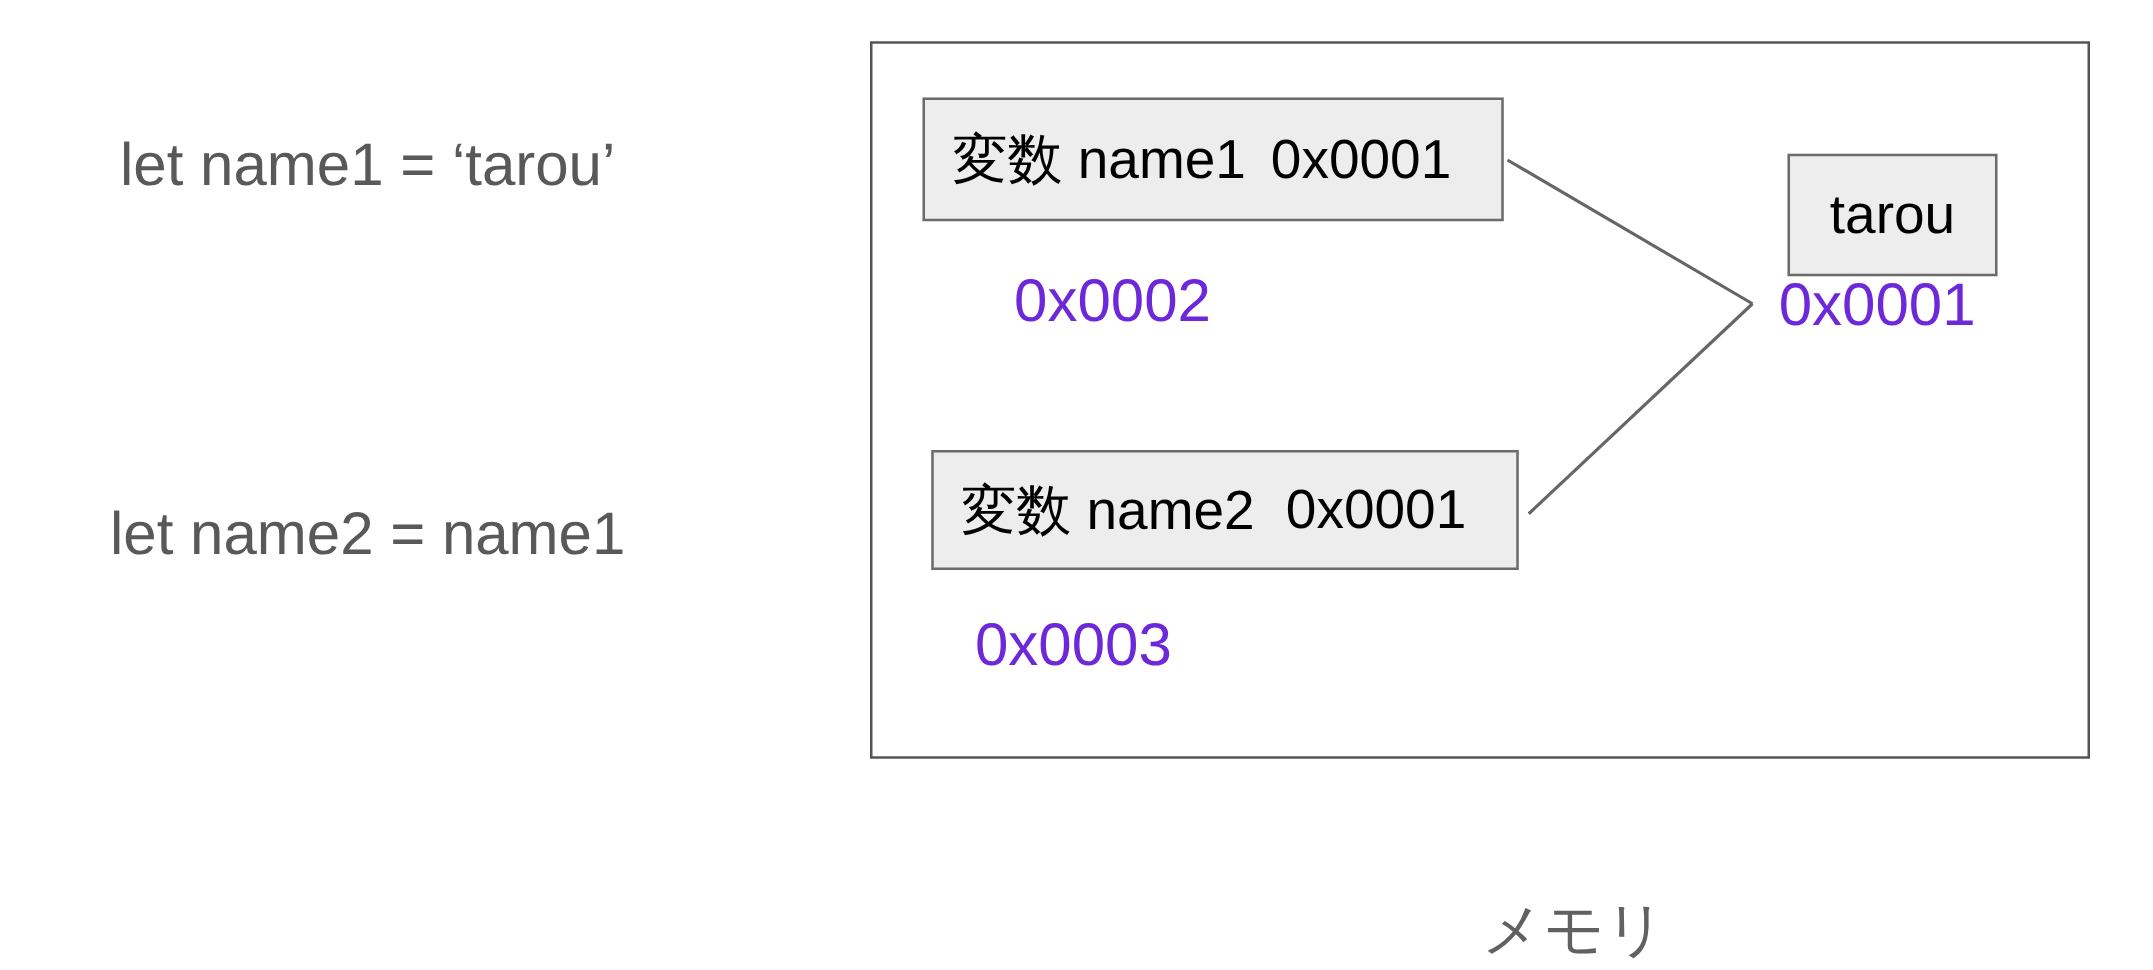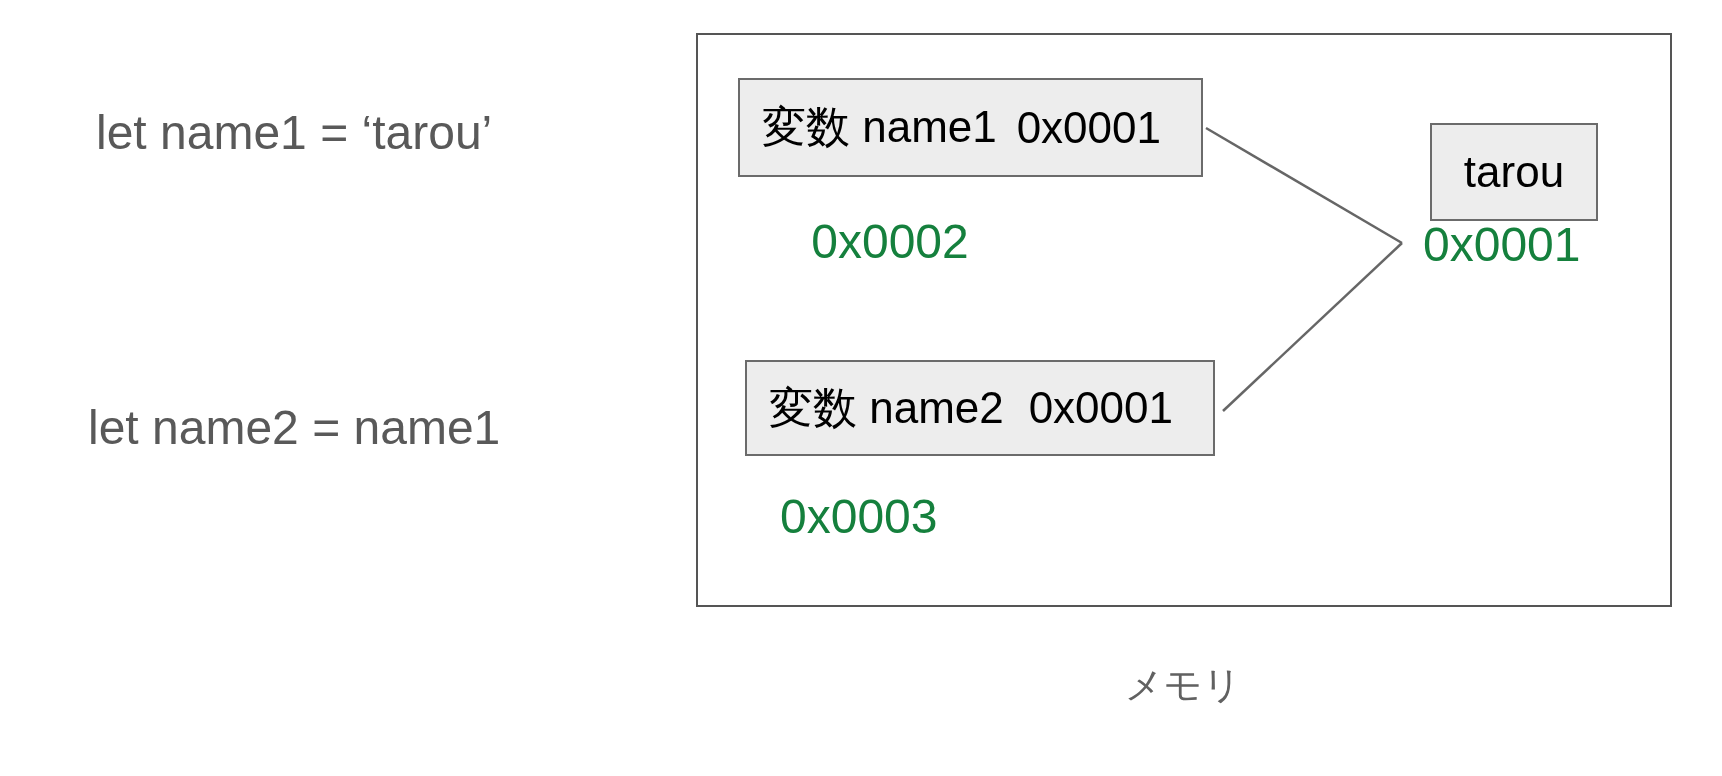--- a/index.html
+++ b/index.html
@@ -69,34 +69,34 @@
     width: 168px;
     height: 98px;
     justify-content: center;
     padding: 0;
     margin-top: 44px;
   }
 
   .addr-label {
     position: absolute;
     font-size: 48px;
-    color: #15803d;
+    color: #6d28d9;
     white-space: nowrap;
   }
   #addr-var1 { left: 740px; top: 214px; width: 300px; text-align: center; }
   #addr-var2 { left: 780px; top: 489px; width: 300px; text-align: left; }
   #addr-heap { left: 1423px; top: 217px; }
 
   .memory-caption {
     position: absolute;
     left: 1033px;
-    top: 660px;
+    top: 712px;
     width: 300px;
-    text-align: center;
-    font-size: 38px;
+    text-align: right;
+    font-size: 48px;
     color: #616161;
     white-space: nowrap;
   }
 
   .connector-svg {
     position: absolute;
     left: 0;
     top: 0;
     pointer-events: none;
   }

